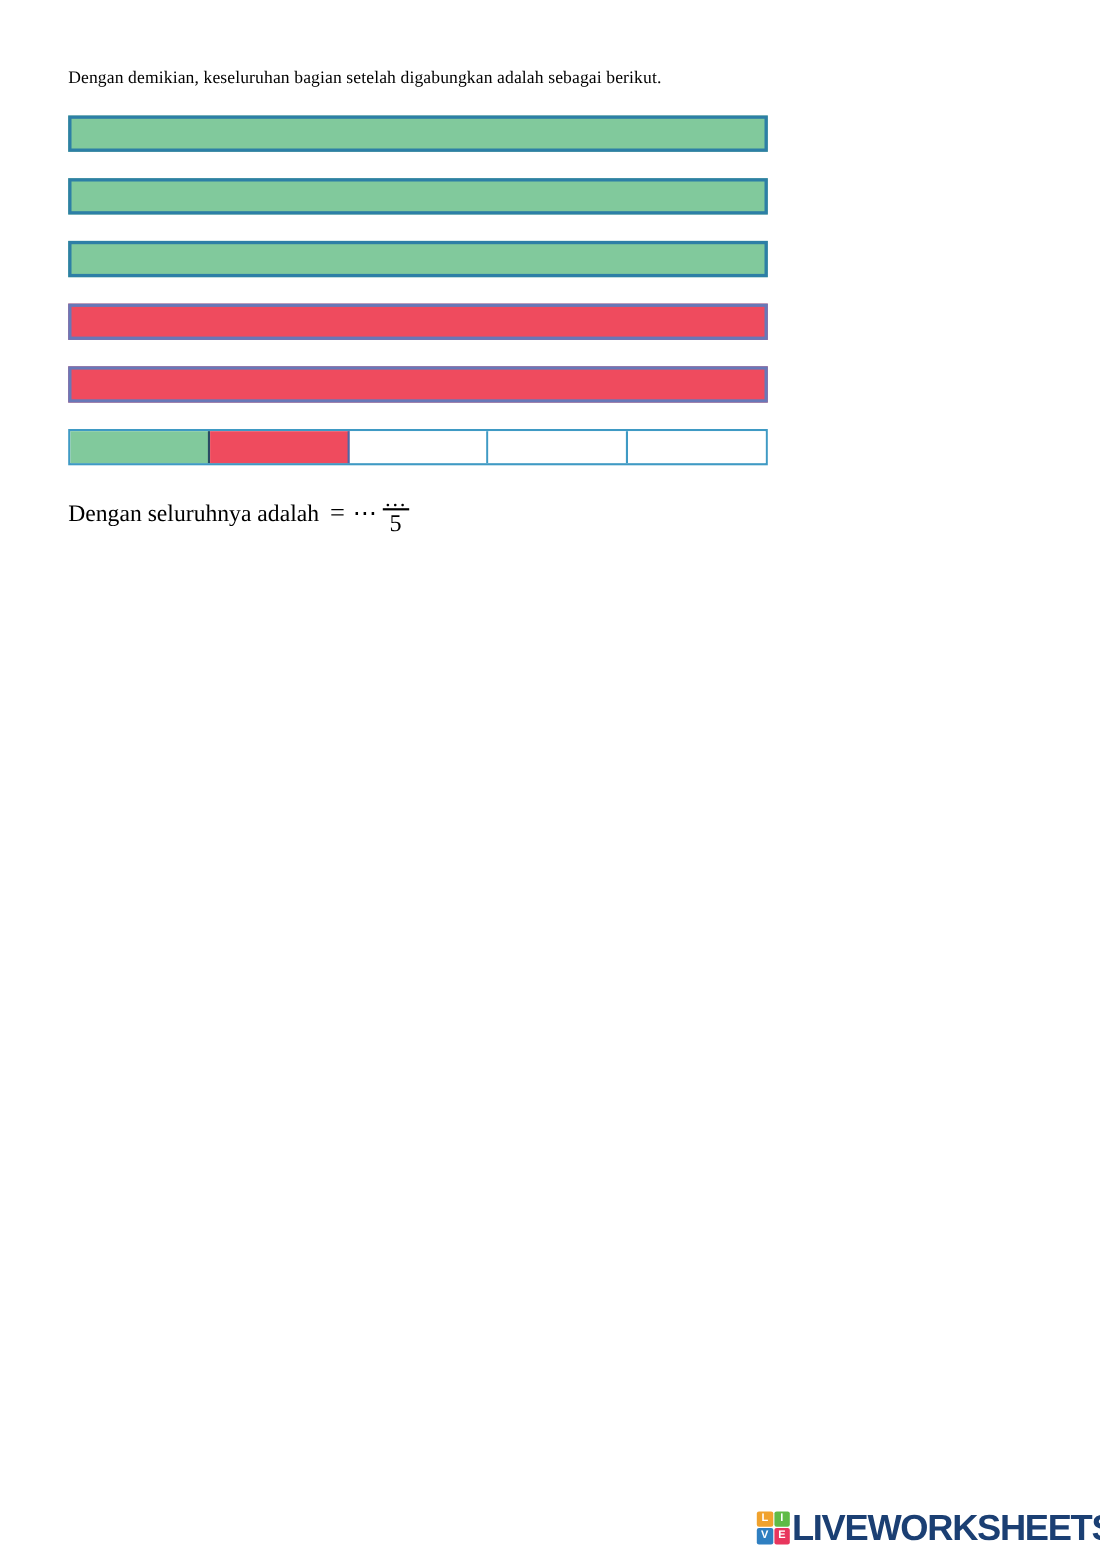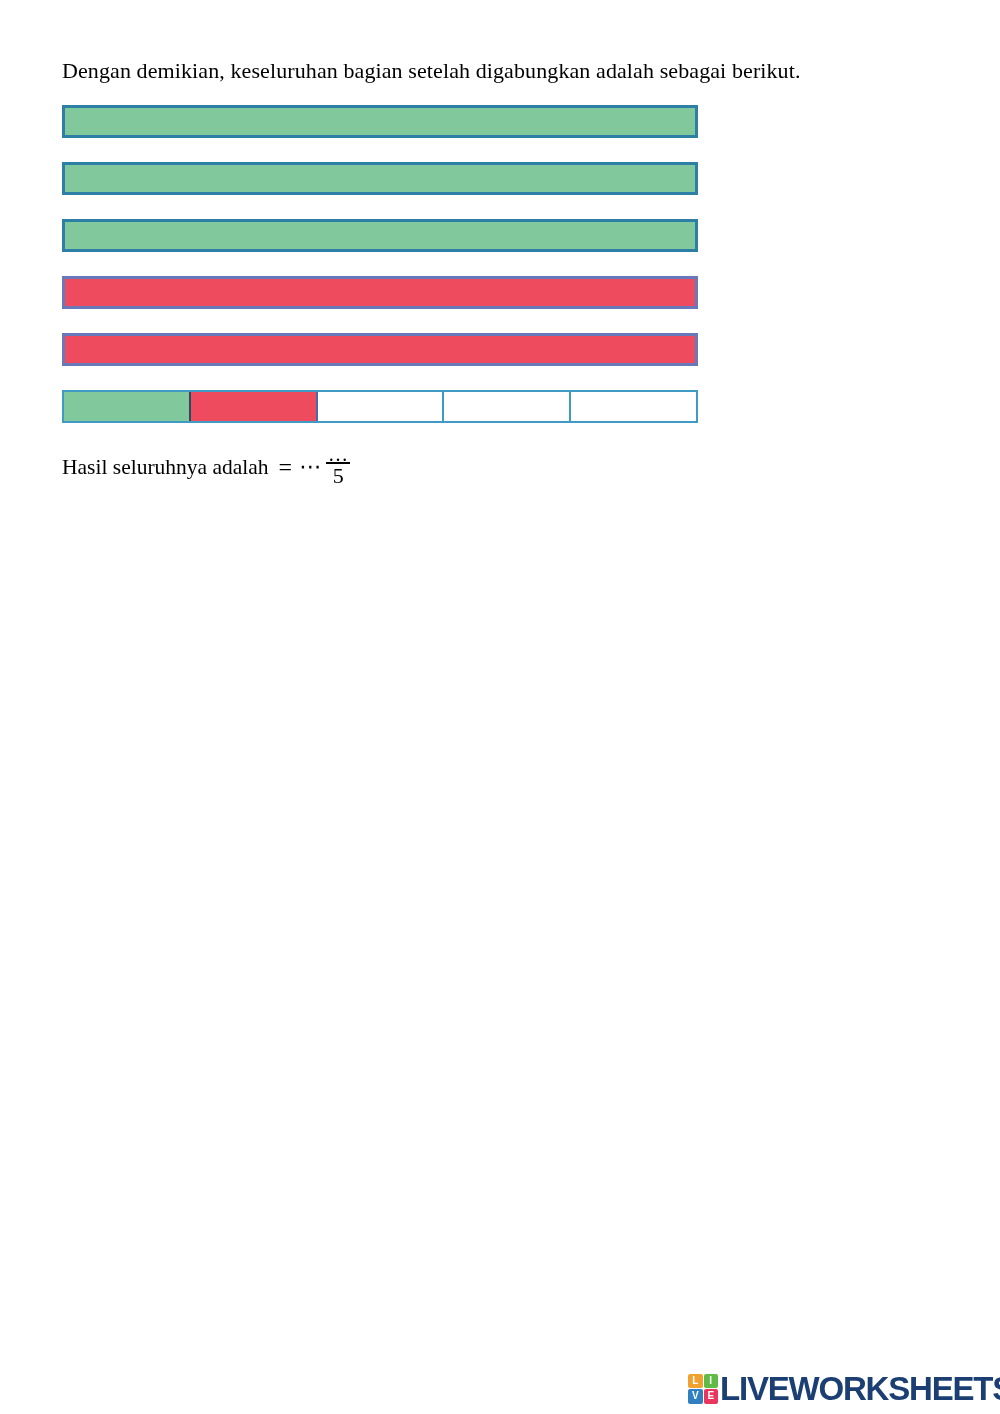--- a/index.html
+++ b/index.html
@@ -20,21 +20,21 @@
     position: absolute;
     inset: 0;
   }
 
   
   .intro-text {
     position: absolute;
     left: 62px;
     top: 58px;
     font-family: "Liberation Serif", serif;
-    font-size: 22px;
+    font-size: 16px;
     line-height: 26px;
     white-space: nowrap;
     letter-spacing: 0.1px;
   }
 
   
   .bars {
     position: absolute;
     left: 62px;
     top: 105px;
@@ -197,21 +197,21 @@
       <div class="seg fill-green"></div>
       <div class="seg fill-red"></div>
       <div class="seg"></div>
       <div class="seg"></div>
       <div class="seg"></div>
     </div>
 
   </div>
 
   <div class="result-line">
-    <span class="result-label">Hasil seluruhnya adalah</span>
+    <span class="result-label">Dengan seluruhnya adalah</span>
     <span class="eq-sign">=</span>
     <span class="whole-dots">⋯</span>
     <span class="fraction">
       <span class="num">…</span>
       <span class="bar-line"></span>
       <span class="den">5</span>
     </span>
   </div>
 
   <div class="lws-logo">

